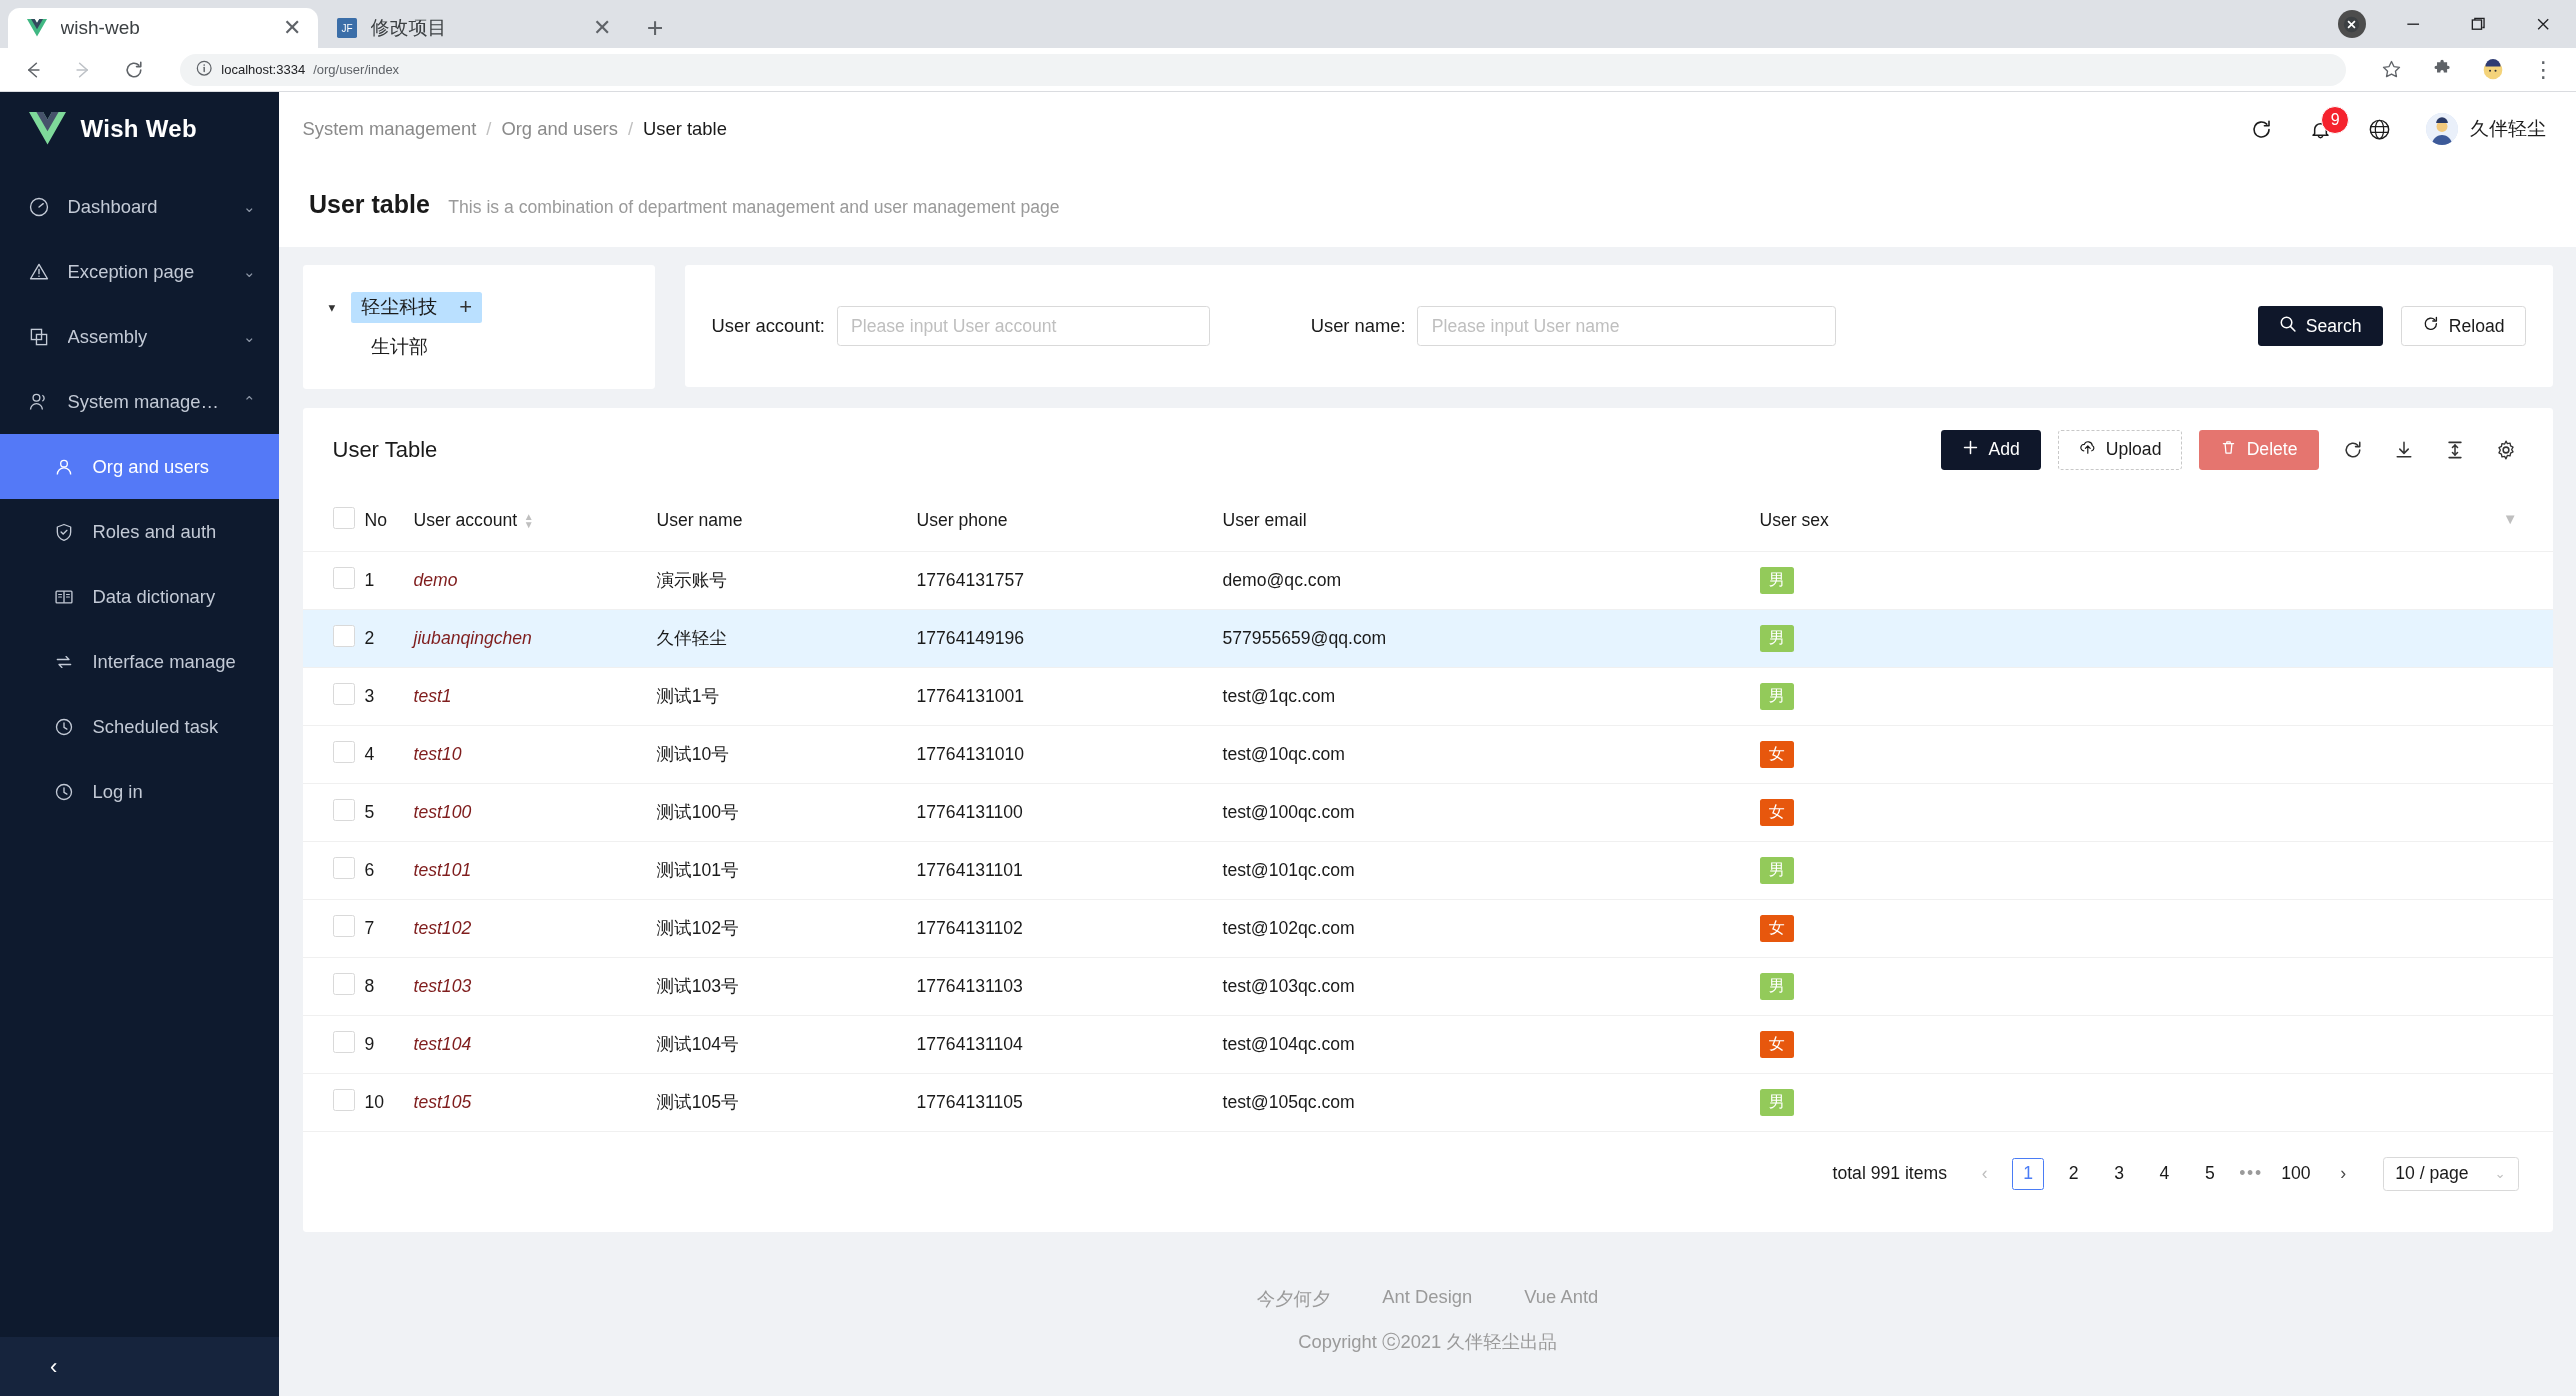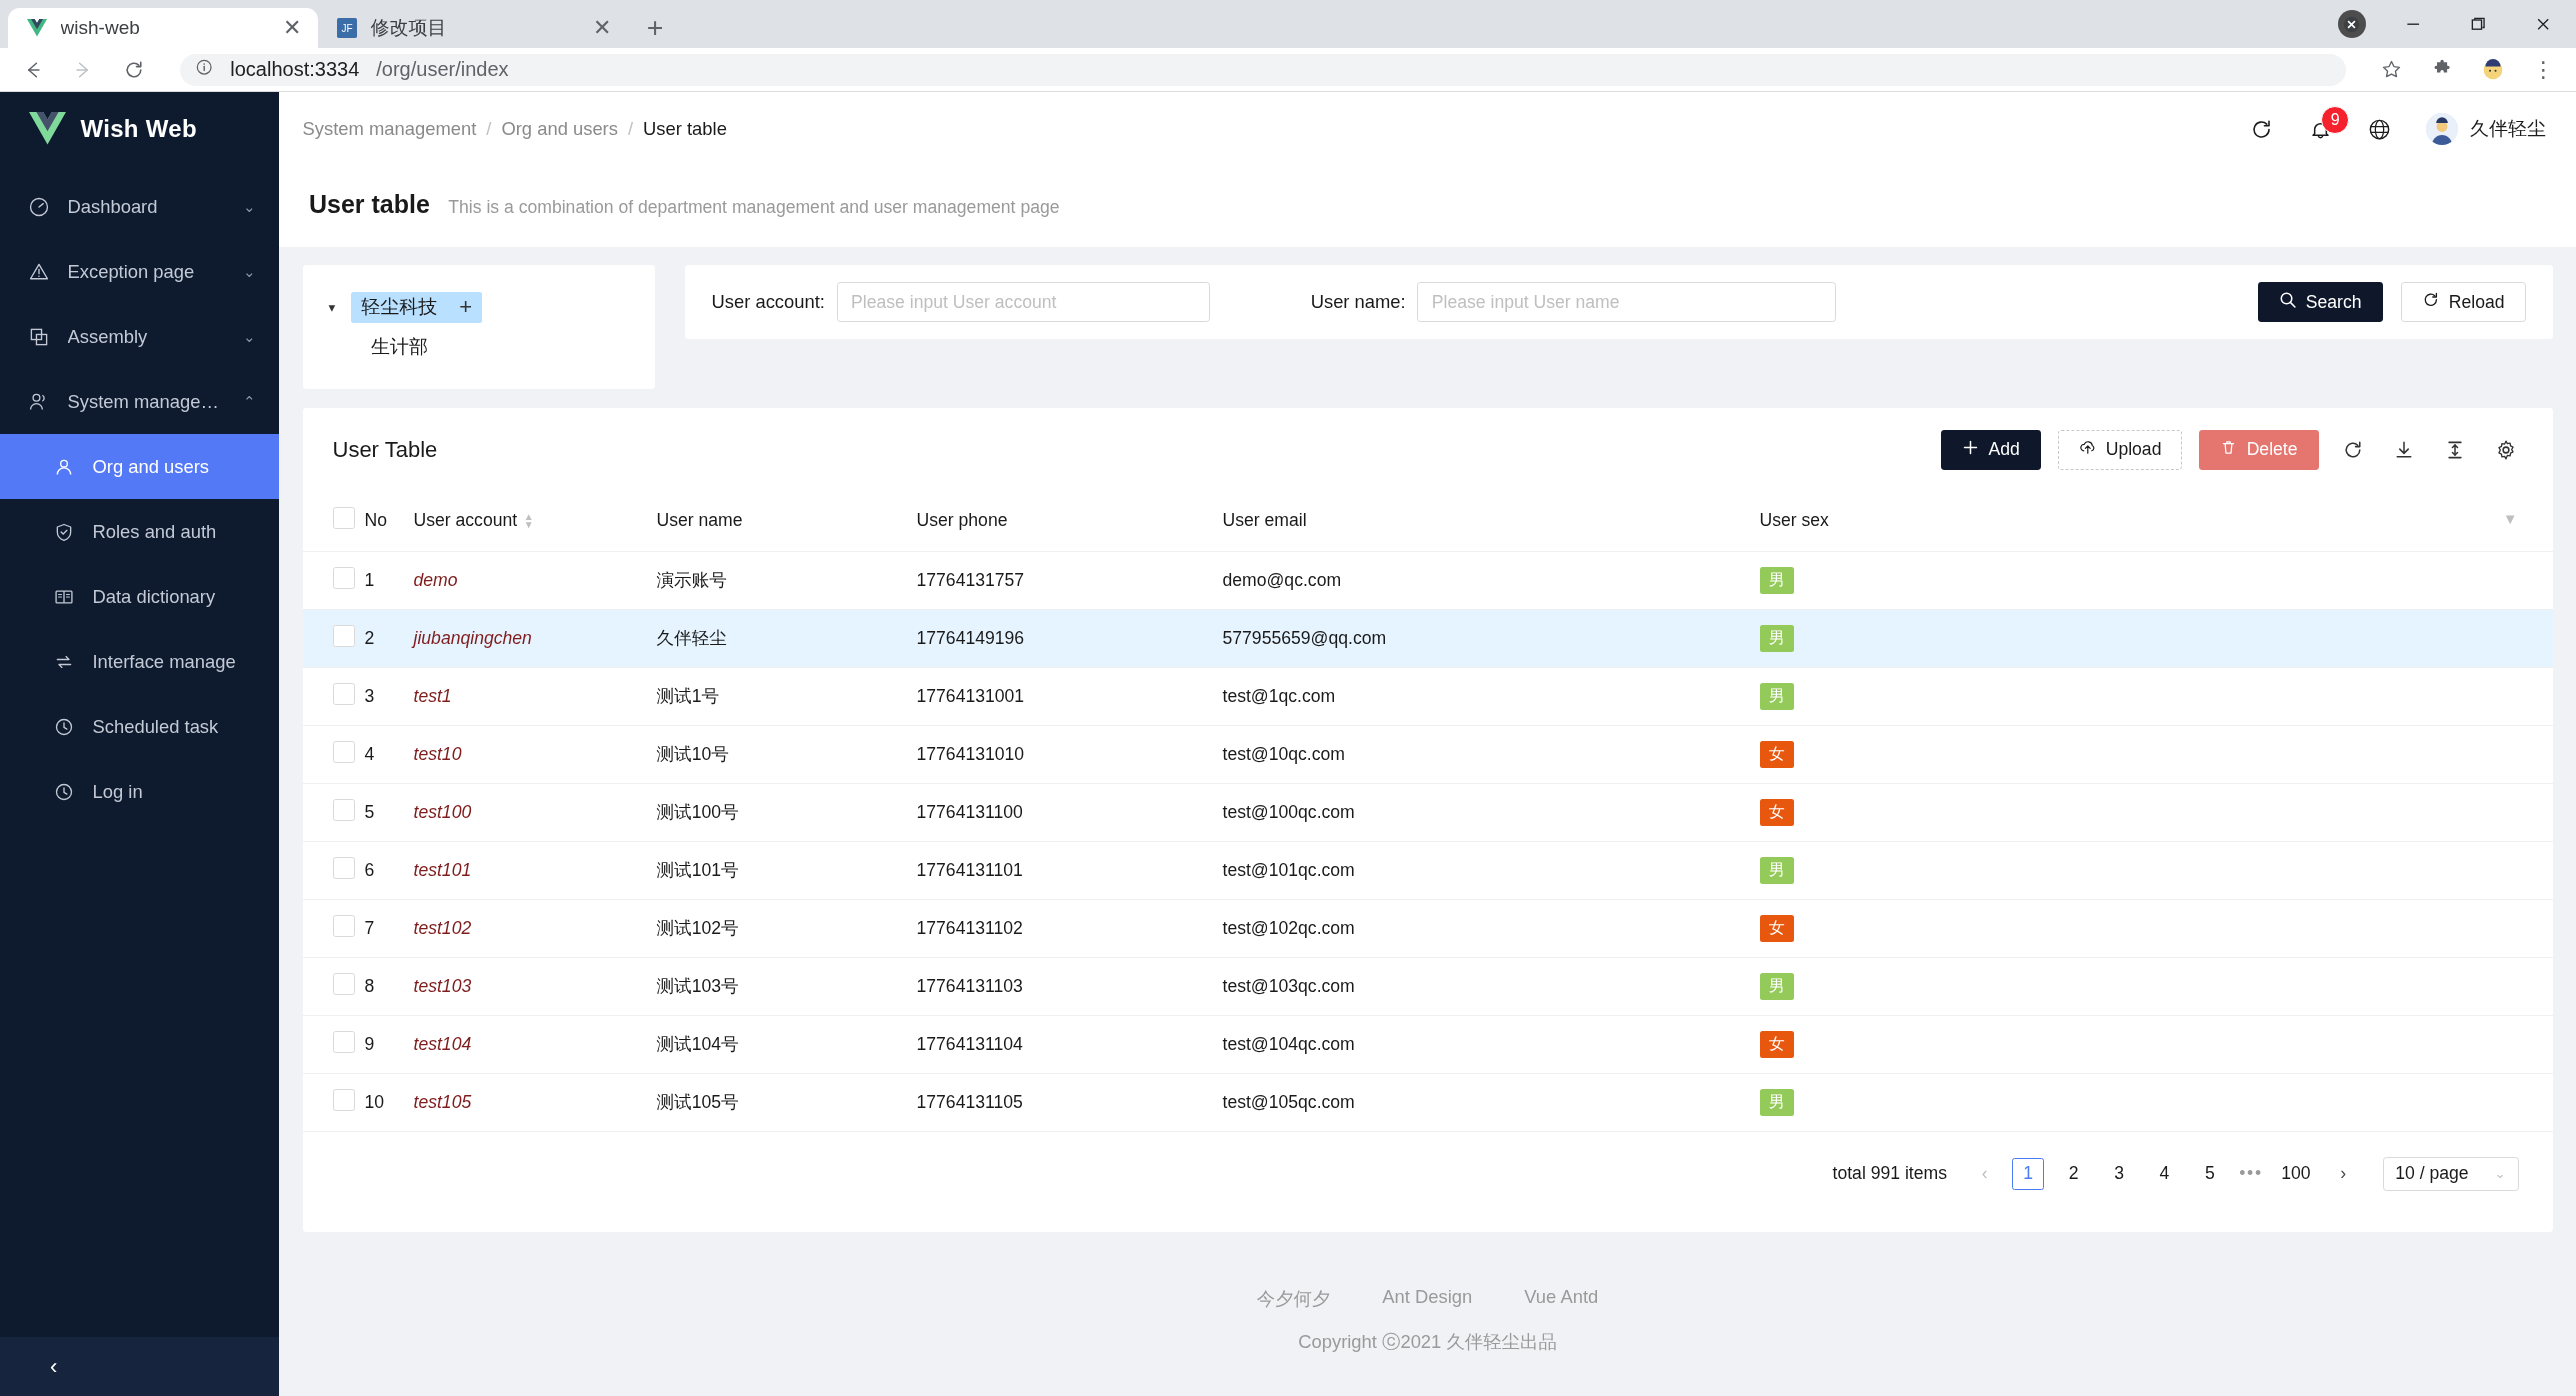--- a/index.html
+++ b/index.html
@@ -38,22 +38,22 @@
   }
 
   .browser-toolbar {
     height: 44px; background: #ffffff; display: flex; align-items: center;
     padding: 0 18.4px; gap: 22px; border-bottom: 0.8px solid #dadce0;
   }
   .nav-icon { width: 28.5px; height: 28.5px; display: flex; align-items: center; justify-content: center; color: #5f6368; }
   .nav-icon.disabled { color: #bdc1c6; }
   .omnibox {
     flex: 1; height: 32px; background: #f1f3f4; border-radius: 16px;
-    display: flex; align-items: center; padding: 0 15px; gap: 17px;
-    font-size: 20px; color: #202124; margin: 0 10px;
+    display: flex; align-items: center; padding: 0 15px; gap: 8px;
+    font-size: 13px; color: #202124; margin: 0 10px;
   }
   .omnibox .url-host { color: #202124; }
   .omnibox .url-path { color: #5f6368; }
   .tb-right { display: flex; align-items: center; gap: 22px; }
 
   
   .app { display: flex; height: calc(1396px - 48px - 44px); }
 
   
   .sidebar {
@@ -123,21 +123,21 @@
   .tree-node {
     display: flex; align-items: center; gap: 8.4px; height: 40px; font-size: 19px; color: #1a1a1a;
   }
   .tree-caret { width: 22px; text-align: center; font-size: 13.4px; color: #333; }
   .tree-label { padding: 2.5px 10px; border-radius: 2.5px; display: flex; align-items: center; gap: 22px; }
   .tree-label.selected { background: #bae0ff; }
   .tree-plus { font-size: 22px; color: #333; }
   .tree-child { padding-left: 50px; font-size: 19px; color: #1a1a1a; height: 40px; display: flex; align-items: center; }
 
   .search-card {
-    flex: 1; background: #fff; border-radius: 3.4px; padding: 17px 27px;
+    flex: 1; background: #fff; border-radius: 3.4px; padding: 41px 27px;
     display: flex; align-items: flex-end; gap: 0; min-width: 0;
   }
   .field { display: flex; align-items: center; gap: 0; }
   .field-label { font-size: 18.4px; color: #1a1a1a; white-space: nowrap; margin-right: 11.7px; }
   .field input {
     height: 40px; border: 0.8px solid #d9d9d9; border-radius: 3.4px;
     padding: 0 13.4px; font-size: 17.6px; color: #333; outline: none;
     font-family: inherit; background: #fff;
   }
   .field input::placeholder { color: #bfbfbf; }

